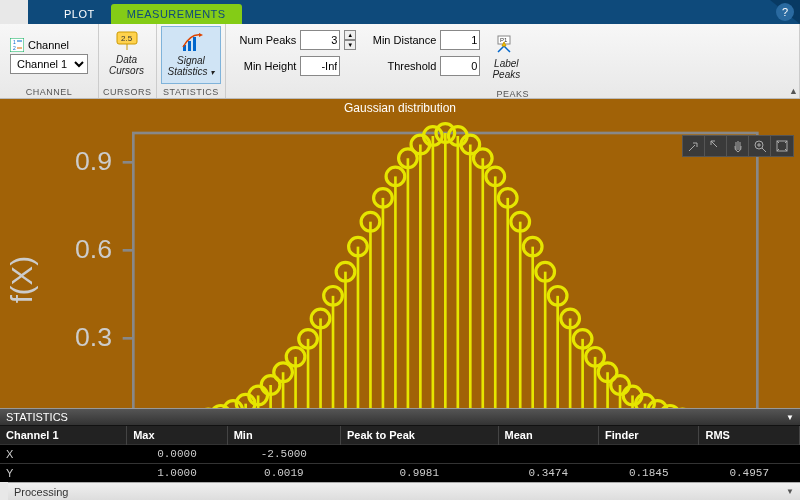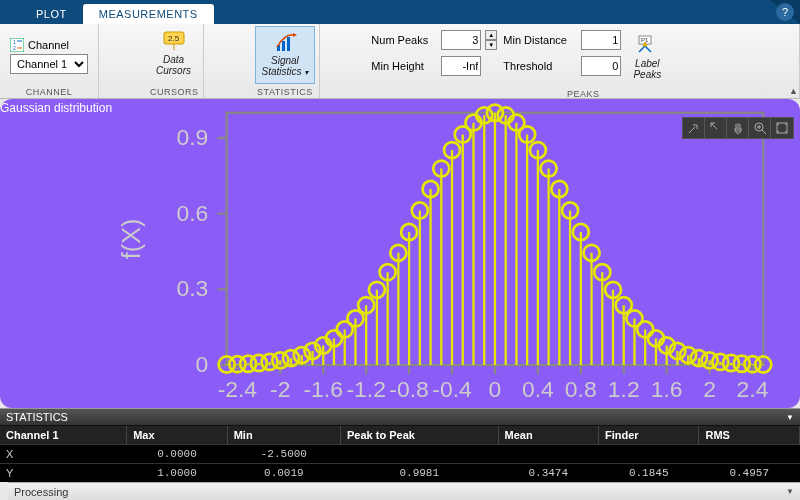--- a/index.html
+++ b/index.html
@@ -1,50 +1,50 @@
 <!DOCTYPE html>
 <html><head>
 <meta charset="utf-8">
 <style>
 * { box-sizing: border-box; margin: 0; padding: 0; font-family: Arial, sans-serif; }
 body { width: 800px; height: 500px; overflow: hidden; background: #e8e8e8; display: flex; flex-direction: column; }
 
-.tabbar { background: #0e4a7b; height: 24px; display: flex; align-items: flex-end; padding-left: 20px; position: relative; }
+.tabbar { background: #0e4a7b; height: 24px; display: flex; align-items: flex-end; padding-left: 20px; position: relative; margin-left: 28px; }
 .tab { padding: 4px 16px; font-size: 11px; color: #fff; cursor: pointer; letter-spacing: 0.5px; }
-.tab.active { background: #ffffff; color: #0e4a7b; border-top-left-radius: 3px; border-top-right-radius: 3px; }
+.tab.active { background: #84cc16; color: #0e4a7b; border-top-left-radius: 3px; border-top-right-radius: 3px; }
 .help-btn { position: absolute; right: 6px; top: 3px; width: 18px; height: 18px; border-radius: 50%; background: #2a6aa0; color: #fff; font-size: 11px; display: flex; align-items: center; justify-content: center; cursor: pointer; }
 .help-corner { position: absolute; right: 0; top: 0; width: 0; height: 0; border-top: 24px solid #083a63; border-left: 30px solid transparent; }
 
-.ribbon { background: linear-gradient(#f7f7f7, #e8e8e8); border-bottom: 1px solid #bbb; display: flex; height: 75px; position: relative; gap: 47px; }
+.ribbon { background: linear-gradient(#f7f7f7, #e8e8e8); border-bottom: 1px solid #bbb; display: flex; height: 75px; position: relative; }
 .ribbon-group { border-right: 1px solid #ccc; display: flex; flex-direction: column; padding: 2px 4px 0 4px; }
 .ribbon-group-label { font-size: 9px; color: #555; text-align: center; padding: 1px 0; letter-spacing: 0.5px; }
 .ribbon-group-body { flex: 1; display: flex; align-items: flex-start; gap: 4px; }
 
 .channel-body { flex-direction: column; gap: 2px; justify-content: center; padding: 2px 6px; }
 .channel-row { display: flex; align-items: center; gap: 4px; font-size: 11px; }
 .channel-icon { width: 14px; height: 14px; }
 .channel-select { font-size: 11px; height: 20px; border: 1px solid #888; background: #fff; padding: 0 2px; width: 78px; }
 
 .ribbon-btn { display: flex; flex-direction: column; align-items: center; justify-content: flex-start; padding: 2px 6px; cursor: pointer; font-size: 10px; color: #222; gap: 2px; height: 58px; }
 .ribbon-btn.selected { background: #d0e4f5; border: 1px solid #7fb3da; }
 .ribbon-btn .icon { width: 28px; height: 24px; display: flex; align-items: flex-end; justify-content: center; }
 .ribbon-btn .label { text-align: center; line-height: 1.1; white-space: pre-line; font-style: italic; }
 .dropdown-arrow { font-size: 8px; }
 
 .peaks-body { display: flex; gap: 6px; align-items: flex-start; padding-top: 4px; }
 .field-col { display: flex; flex-direction: column; gap: 6px; }
 .field-row { display: flex; align-items: center; gap: 4px; font-size: 11px; }
-.field-row label { min-width: 66px; }
+.field-row label { min-width: 66px; text-align: right; }
 .field-row input { width: 40px; height: 20px; font-size: 11px; border: 1px solid #888; padding: 0 2px; text-align: right; }
 .spinner { width: 12px; display: flex; flex-direction: column; }
 .spinner > div { height: 10px; border: 1px solid #888; background: #eee; font-size: 6px; display: flex; align-items: center; justify-content: center; cursor: pointer; }
 
 .collapse-btn { position: absolute; right: 2px; bottom: 2px; font-size: 9px; color: #555; cursor: pointer; }
 
-.plot-area { flex: 1; background: #8b5cf6; position: relative; overflow: hidden; display: flex; flex-direction: row; border-radius: 12px; }
+.plot-area { flex: 1; background: #a16207; position: relative; overflow: hidden; display: flex; flex-direction: column; }
 .plot-title { color: #fff; font-size: 12px; text-align: center; padding: 2px 0; }
 .plot-body { flex: 1; position: relative; }
 .plot-svg { position: absolute; inset: 0; }
 .plot-tools { position: absolute; right: 6px; top: 18px; display: flex; gap: 0; background: #3a3a3a; border: 1px solid #555; }
 .plot-tool { width: 22px; height: 20px; display: flex; align-items: center; justify-content: center; cursor: pointer; border-right: 1px solid #555; }
 .plot-tool:last-child { border-right: none; }
 
 .stats-header { background: linear-gradient(#555,#333); border-top: 1px solid #999; border-bottom: 1px solid #111; height: 18px; display: flex; align-items: center; padding: 0 6px; font-size: 11px; color: #fff; position: relative; }
 .stats-header .tri { position: absolute; right: 6px; font-size: 8px; cursor: pointer; }
 

